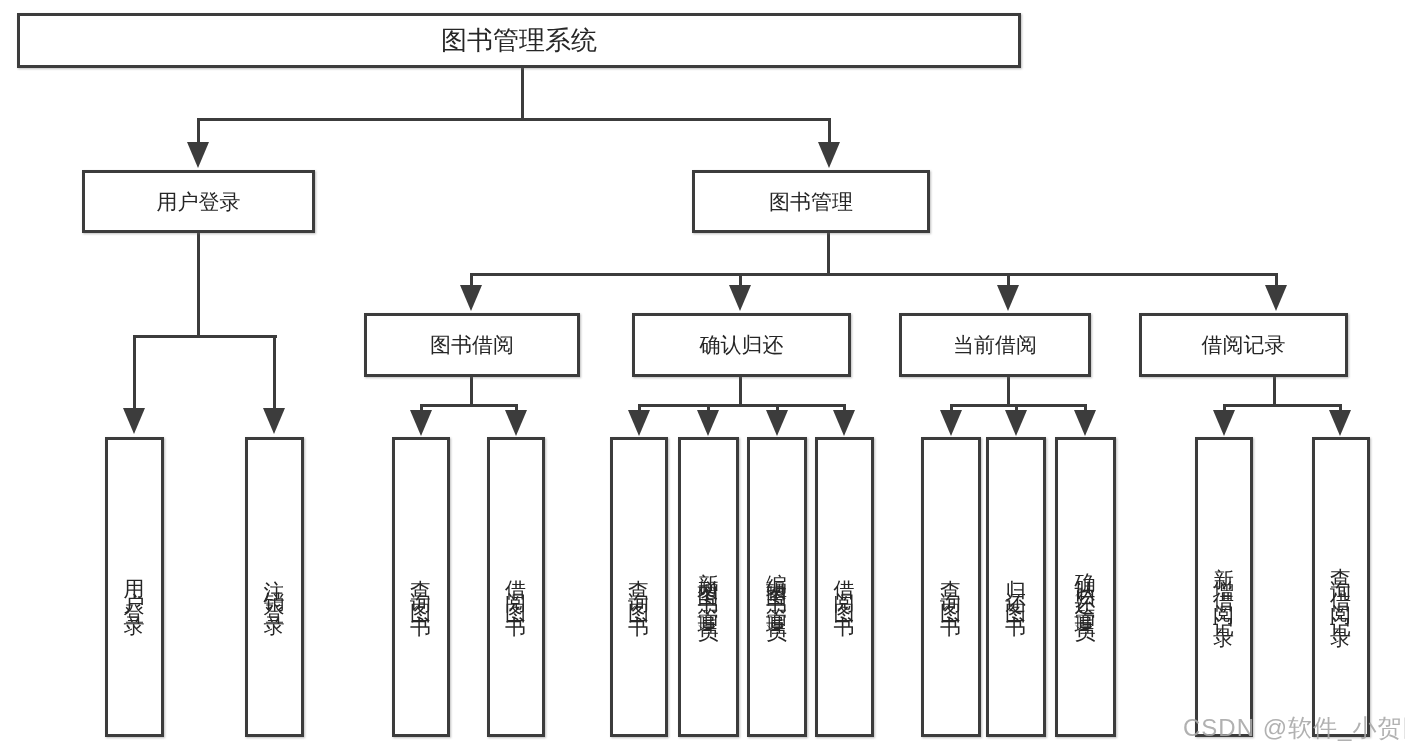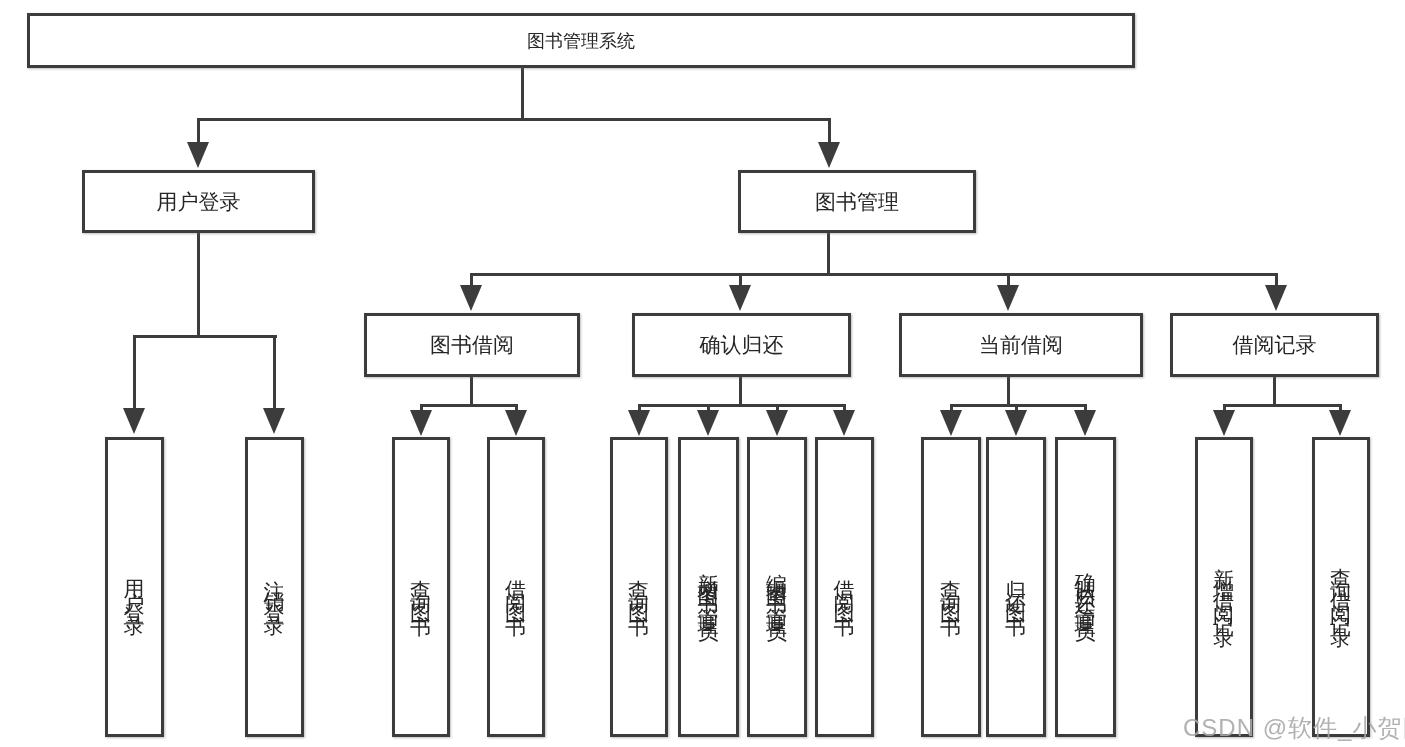--- a/index.html
+++ b/index.html
@@ -91,41 +91,41 @@
   <div class="arr" style="left:1005px;top:410px"></div>
   <div class="arr" style="left:1074px;top:410px"></div>
 
   <div class="vl" style="left:1273px;top:377px;height:27px"></div>
   <div class="hl" style="left:1223px;top:404px;width:119px"></div>
   <div class="vl" style="left:1223px;top:404px;height:8px"></div>
   <div class="vl" style="left:1339px;top:404px;height:8px"></div>
   <div class="arr" style="left:1213px;top:410px"></div>
   <div class="arr" style="left:1329px;top:410px"></div>
 
-  <div class="node" style="left:27px;top:13px;width:1108px;height:55px;font-size:18px">
+  <div class="node" style="left:17px;top:13px;width:1004px;height:55px;font-size:26px">
     <span>图书管理系统</span>
   </div>
 
   <div class="node" style="left:82px;top:170px;width:233px;height:63px">
     <span>用户登录</span>
   </div>
-  <div class="node" style="left:738px;top:170px;width:238px;height:63px">
+  <div class="node" style="left:692px;top:170px;width:238px;height:63px">
     <span>图书管理</span>
   </div>
 
   <div class="node" style="left:364px;top:313px;width:216px;height:64px">
     <span>图书借阅</span>
   </div>
   <div class="node" style="left:632px;top:313px;width:219px;height:64px">
     <span>确认归还</span>
   </div>
-  <div class="node" style="left:899px;top:313px;width:244px;height:64px">
+  <div class="node" style="left:899px;top:313px;width:192px;height:64px">
     <span>当前借阅</span>
   </div>
-  <div class="node" style="left:1170px;top:313px;width:209px;height:64px">
+  <div class="node" style="left:1139px;top:313px;width:209px;height:64px">
     <span>借阅记录</span>
   </div>
 
   <div class="leaf" style="left:105px;width:59px">
     <span>用户登录</span>
   </div>
   <div class="leaf" style="left:245px;width:59px">
     <span>注销登录</span>
   </div>
 

